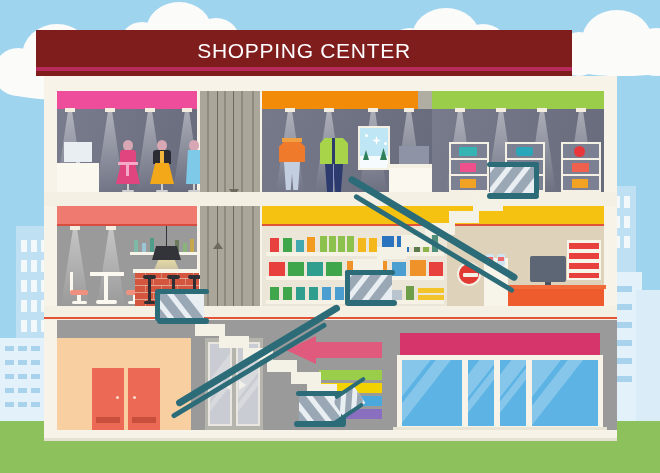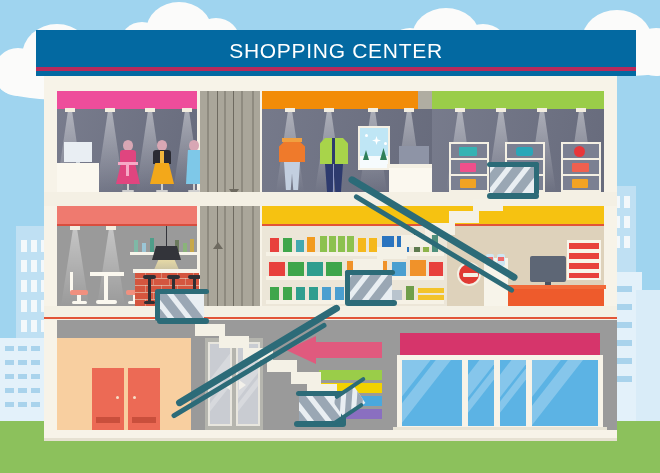--- a/index.html
+++ b/index.html
@@ -11,21 +11,21 @@
   .cloud{background:#fbfbfa;border-radius:50%;}
   
   .bgbld{background:#bfe0f3;}
   .bgbld2{background:#e3f1fa;}
   .bwin{position:absolute;background:#fbfcfc;opacity:.85;}
   .bwin2{position:absolute;background:#a9d3ec;}
   
   #grass{left:0;bottom:0;width:660px;height:52px;background:#8cc15c;}
   
   #shell{left:44px;top:84px;width:573px;height:355px;background:#f7f3e8;}
-  #sign{left:36px;top:30px;width:600px;height:46px;background:#0369a1;}
+  #sign{left:36px;top:30px;width:536px;height:46px;background:#7f1d1d;}
   #sign .shadeline{position:absolute;left:0;bottom:5px;width:100%;height:4px;background:#b82a5b;}
   #signtext{position:absolute;left:0;top:0;width:100%;height:41px;line-height:41px;text-align:center;
             color:#fff;font-size:21px;letter-spacing:.7px;}
   
   .slab{background:#f4f0e4;}
   
   .wallDark{background:#6d7183;}
   .wallGrey{background:#9a9a9a;}
   .wallTan{background:#ded2bb;}
   

